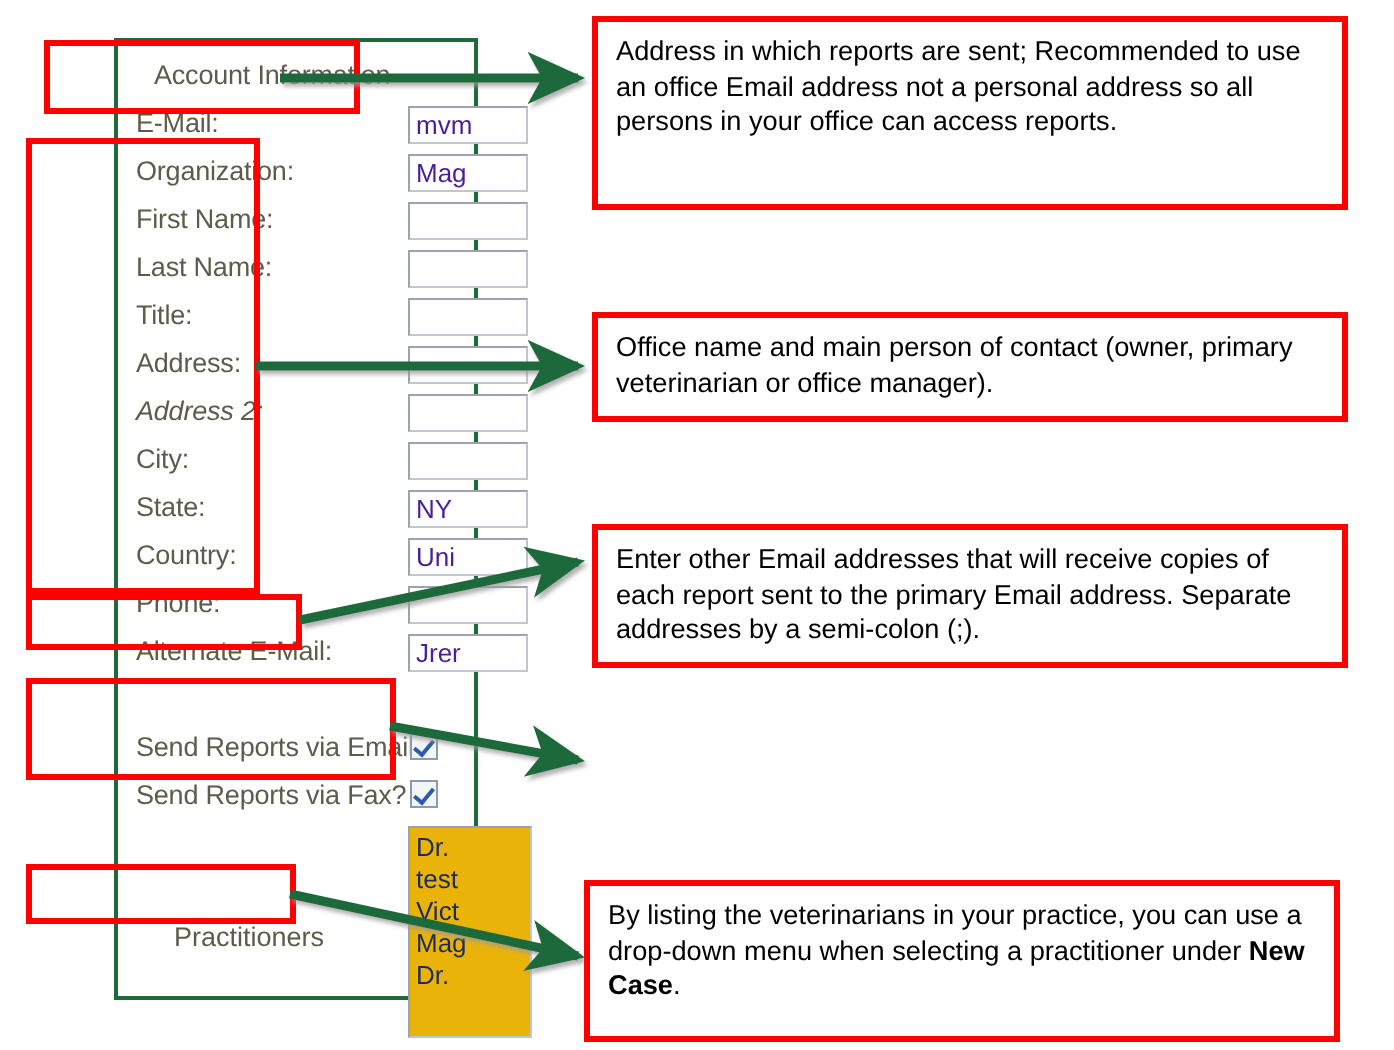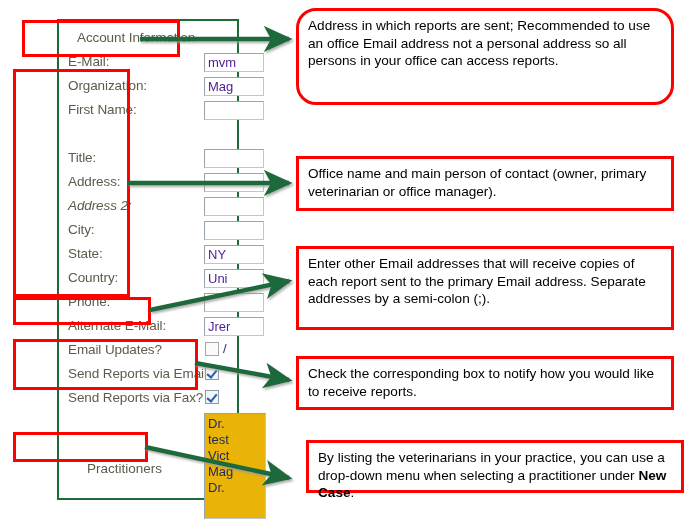--- a/index.html
+++ b/index.html
@@ -174,20 +174,24 @@
     <div class="form-row" style="top:54px;">
       <span class="form-label">Organization:</span>
       <div class="form-field">Mag</div>
     </div>
 
     <div class="form-row" style="top:78px;">
       <span class="form-label">First Name:</span>
       <div class="form-field"></div>
     </div>
 
+    <div class="form-row" style="top:102px;">
+      <span class="form-label">Last Name:</span>
+      <div class="form-field"></div>
+    </div>
 
     <div class="form-row" style="top:126px;">
       <span class="form-label">Title:</span>
       <div class="form-field"></div>
     </div>
 
     <div class="form-row" style="top:150px;">
       <span class="form-label">Address:</span>
       <div class="form-field"></div>
     </div>
@@ -215,25 +219,20 @@
     <div class="form-row" style="top:270px;">
       <span class="form-label">Phone:</span>
       <div class="form-field"></div>
     </div>
 
     <div class="form-row" style="top:294px;">
       <span class="form-label">Alternate E-Mail:</span>
       <div class="form-field">Jrer</div>
     </div>
 
-    <div class="form-row" style="top:318px;">
-      <span class="form-label">Email Updates?</span>
-      <div class="form-check"></div>
-      <span class="check-suffix">/</span>
-    </div>
 
     <div class="form-row" style="top:342px;">
       <span class="form-label">Send Reports via Email?</span>
       <div class="form-check checked"></div>
     </div>
 
     <div class="form-row" style="top:366px;">
       <span class="form-label">Send Reports via Fax?</span>
       <div class="form-check checked"></div>
     </div>
@@ -266,23 +265,22 @@
     </defs>
     <g stroke="#1e6b3a" stroke-width="4.5" fill="none" marker-end="url(#ahead)" filter="url(#shd)">
       <line x1="140" y1="39" x2="289" y2="39"></line>
       <line x1="128" y1="183" x2="289" y2="183"></line>
       <line x1="150" y1="310" x2="289" y2="281"></line>
       <line x1="195" y1="363" x2="289" y2="380"></line>
       <line x1="145" y1="447" x2="289" y2="478"></line>
     </g>
   </svg>
 
-  <div class="callout" style="left:296px; top:8px;   width:378px; height:97px;border-radius:20px;">Address in which reports are sent; Recommended to use an office Email address not a personal address so all persons in your office can access reports.</div>
+  <div class="callout" style="left:296px; top:8px;   width:378px; height:97px;">Address in which reports are sent; Recommended to use an office Email address not a personal address so all persons in your office can access reports.</div>
 
   <div class="callout" style="left:296px; top:156px; width:378px; height:55px;">Office name and main person of contact (owner, primary veterinarian or office manager).</div>
 
-  <div class="callout" style="left:296px; top:246px; width:378px; height:84px;">Enter other Email addresses that will receive copies of each report sent to the primary Email address. Separate addresses by a semi-colon (;).</div>
-
-  <div class="callout" style="left:296px; top:356px; width:378px; height:54px;">Check the corresponding box to notify how you would like to receive reports.</div>
-
-  <div class="callout" style="left:306px; top:440px; width:378px; height:53px;"><span>By listing the veterinarians in your practice, you can use a drop-down menu when selecting a practitioner under </span><b>New Case</b><span>.</span></div>
+  <div class="callout" style="left:296px; top:262px; width:378px; height:72px;">Enter other Email addresses that will receive copies of each report sent to the primary Email address. Separate addresses by a semi-colon (;).</div>
+
+
+  <div class="callout" style="left:292px; top:440px; width:378px; height:81px;"><span>By listing the veterinarians in your practice, you can use a drop-down menu when selecting a practitioner under </span><b>New Case</b><span>.</span></div>
 
 </div>
 
 </body></html>

